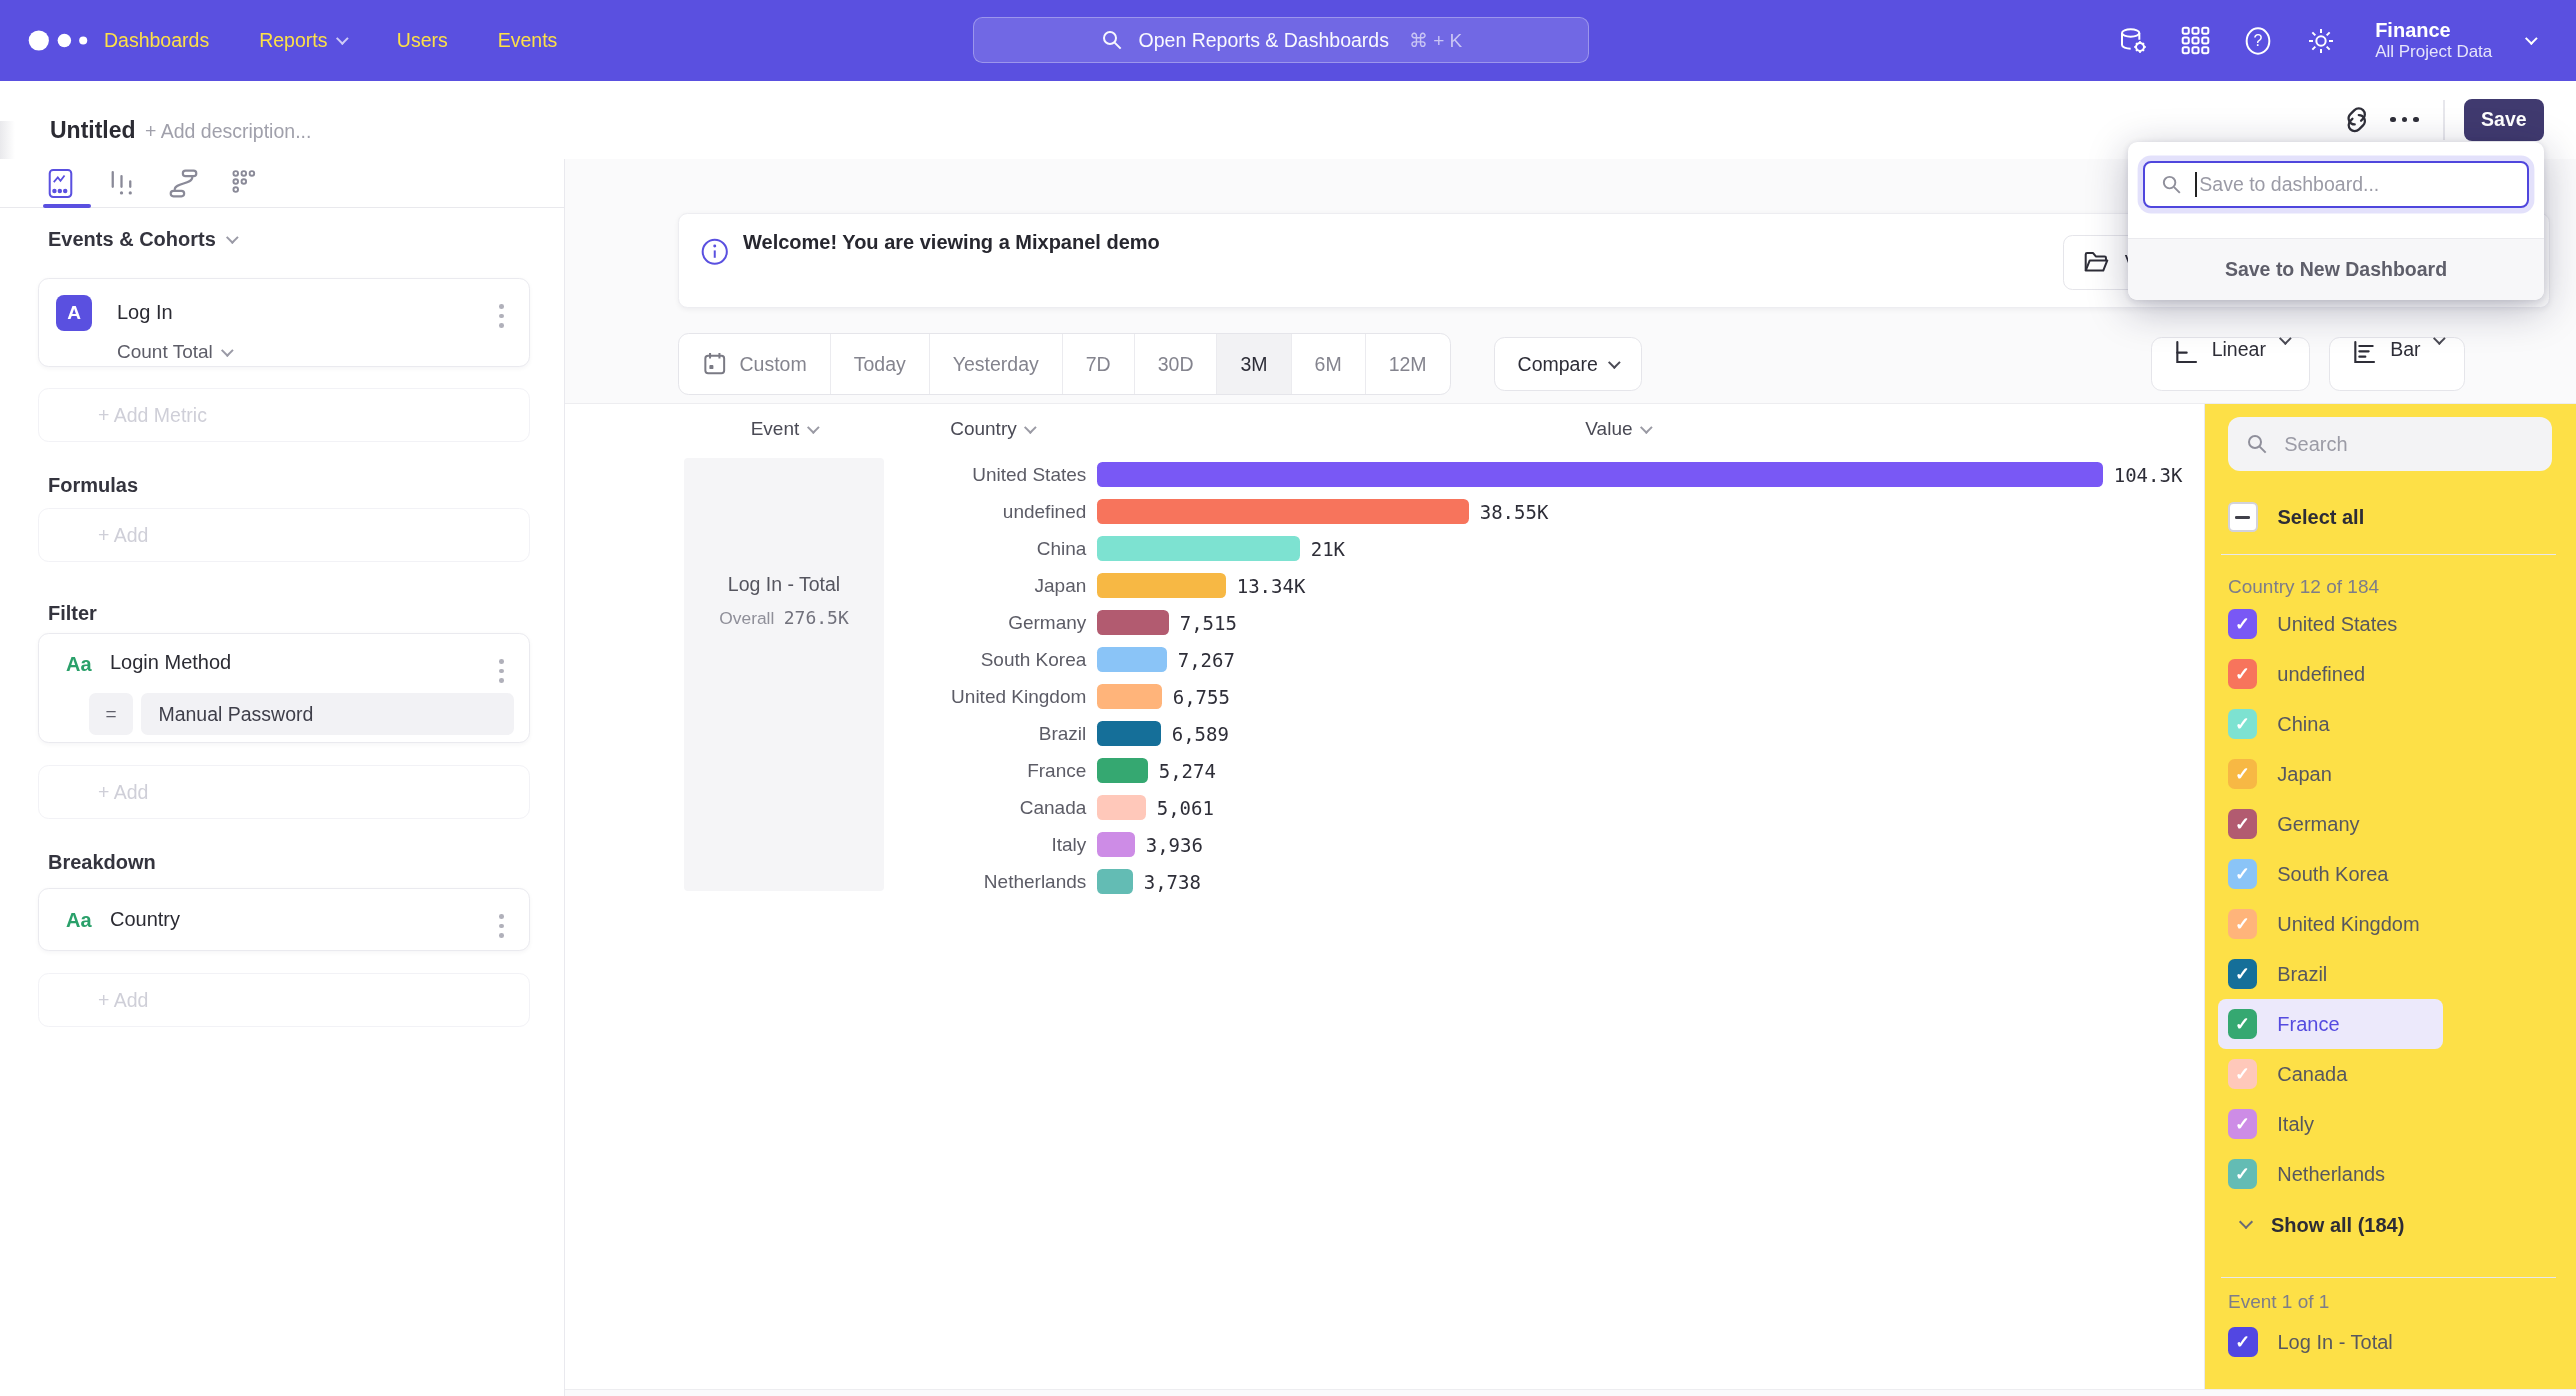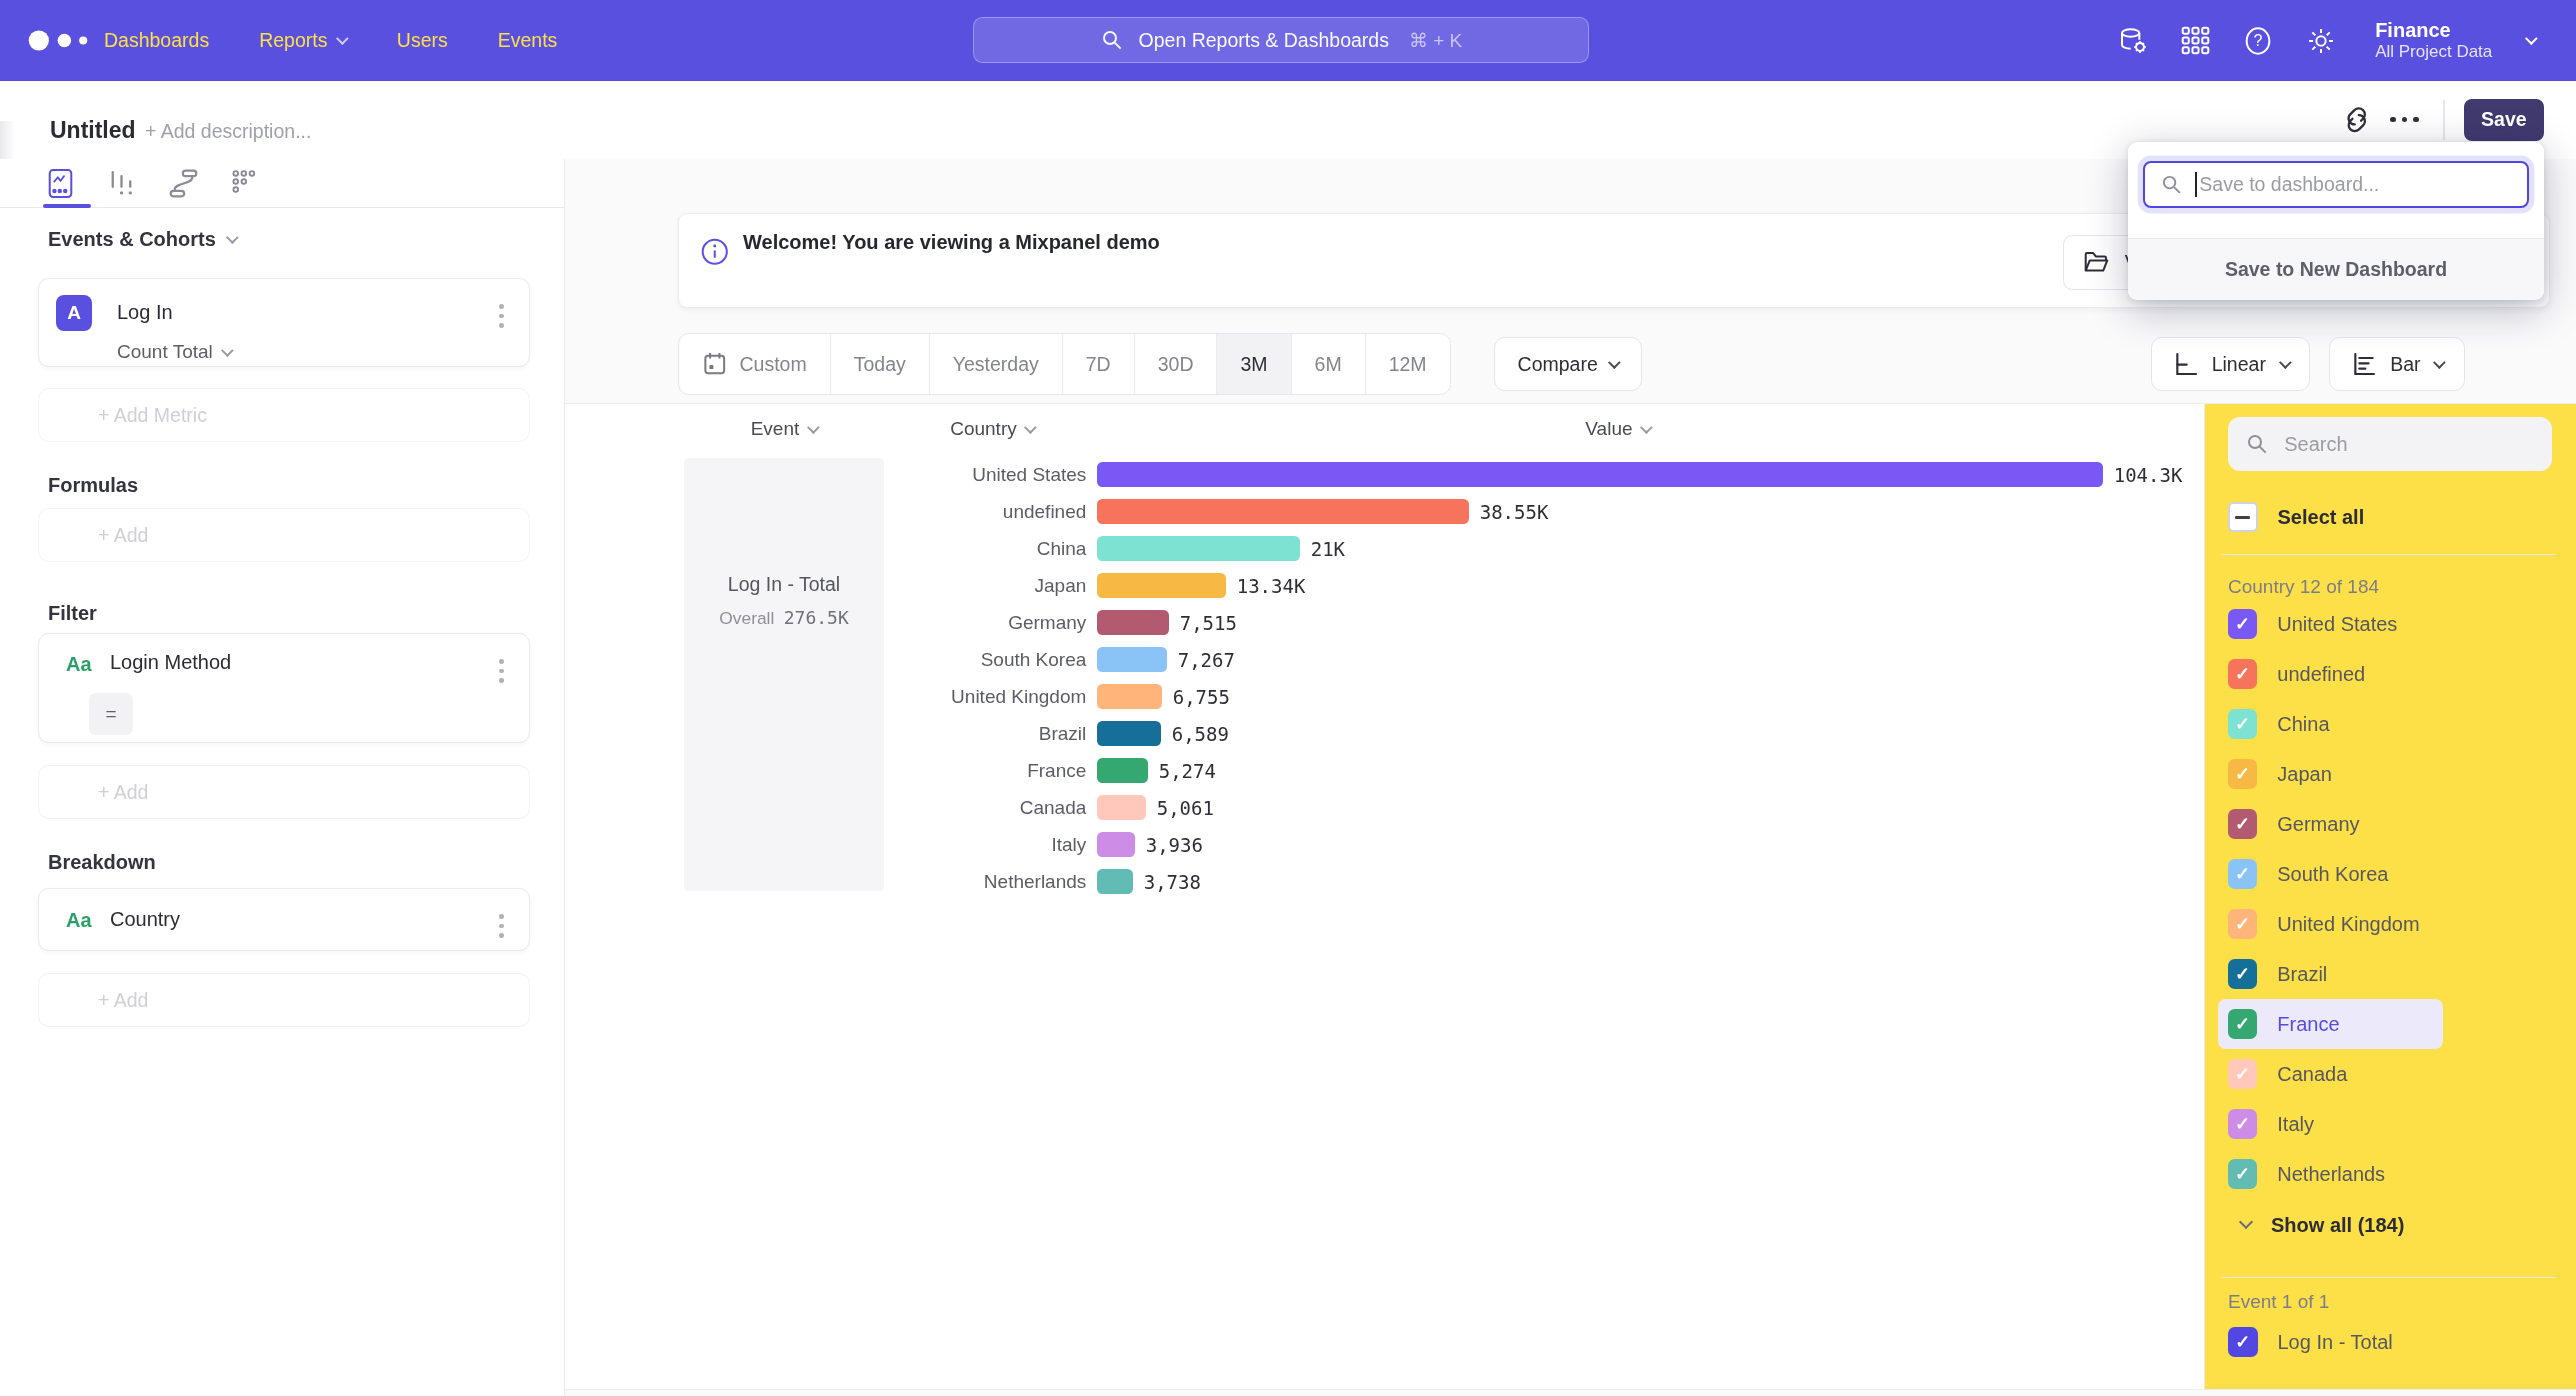--- a/index.html
+++ b/index.html
@@ -65,21 +65,21 @@
 
   .toolbar{position:absolute;left:113px;top:178px;height:54px;display:flex;align-items:center}
   .segctl{display:flex;height:62px;border:1.3px solid #e5e5ea;border-radius:10.7px;overflow:hidden;background:#fff}
   .seg{display:flex;align-items:center;padding:0 23px;font-size:19.5px;color:#84848e;border-right:1.3px solid #ebebef;cursor:pointer;white-space:nowrap}
   .seg:last-child{border-right:none}
   .seg.sel{background:#f2f2f4;color:#2e2e38;font-weight:500}
   .seg .cal{margin-right:12px;color:#7a7a84}
   .cmp-btn{margin-left:43px;height:54px;border:1.3px solid #e5e5ea;border-radius:10.7px;background:#fff;display:flex;align-items:center;padding:0 23px;font-size:19.5px;color:#2e2e38;cursor:pointer}
   .cmp-btn .chv{color:#4a4a54;margin-left:12px}
   .viz-group{position:absolute;right:111px;top:178px;display:flex;gap:19px}
-  .viz-btn{height:54px;border:1.3px solid #e5e5ea;border-radius:10.7px;background:#fff;display:flex;align-items:center;padding:0 20px;font-size:19.5px;color:#2e2e38;cursor:pointer;gap:12px}
+  .viz-btn{height:54px;border:1.3px solid #e5e5ea;border-radius:10.7px;background:#fff;display:flex;padding:0 20px;font-size:19.5px;color:#2e2e38;cursor:pointer;gap:12px}
   .viz-btn .chv{color:#4a4a54;margin-left:2.7px}
 
   
   .chart-wrap{position:absolute;left:0;right:0;top:244px;bottom:6.7px;background:#fff;border-top:1.3px solid #ededf0;border-bottom:1.3px solid #ededf0}
   .col-hdr{position:absolute;top:10.7px;height:29.5px;display:flex;align-items:center;justify-content:center;font-size:19px;color:#4a4a55;cursor:pointer}
   .col-hdr .chv{color:#9a9aa4;margin-left:9.4px}
   .event-cell{position:absolute;left:119px;top:54px;width:200px;height:433px;background:#f5f5f7;border-radius:4px;text-align:center;padding-top:115px}
   .event-cell .l1{font-size:19.5px;color:#55555f}
   .event-cell .l2{margin-top:10.7px;font-size:17.4px;color:#8f8f99}
   .event-cell .l2 b{font-family:"DejaVu Sans Mono",monospace;font-weight:400;font-size:18px;color:#71717c;margin-left:9.4px}
@@ -289,20 +289,21 @@
     </div>
     <div class="card" style="top:474px;height:110px">
       <span class="aa">Aa</span>
       <span class="card-title" style="left:71px;top:17.4px">Login Method</span>
       <span class="kebab">
           <i></i>
           <i></i>
           <i></i>
         </span>
       <span class="op-box">=</span>
+      <span class="val-box">Manual Password</span>
     </div>
     <div class="ghost" style="top:606px">+ Add</div>
 
     <div class="sec-label" style="top:692px">
       <span>Breakdown</span>
     </div>
     <div class="card" style="top:729px;height:63px">
       <span class="aa" style="top:20px">Aa</span>
       <span class="card-title" style="left:71px;top:19px">Country</span>
       <span class="kebab">

